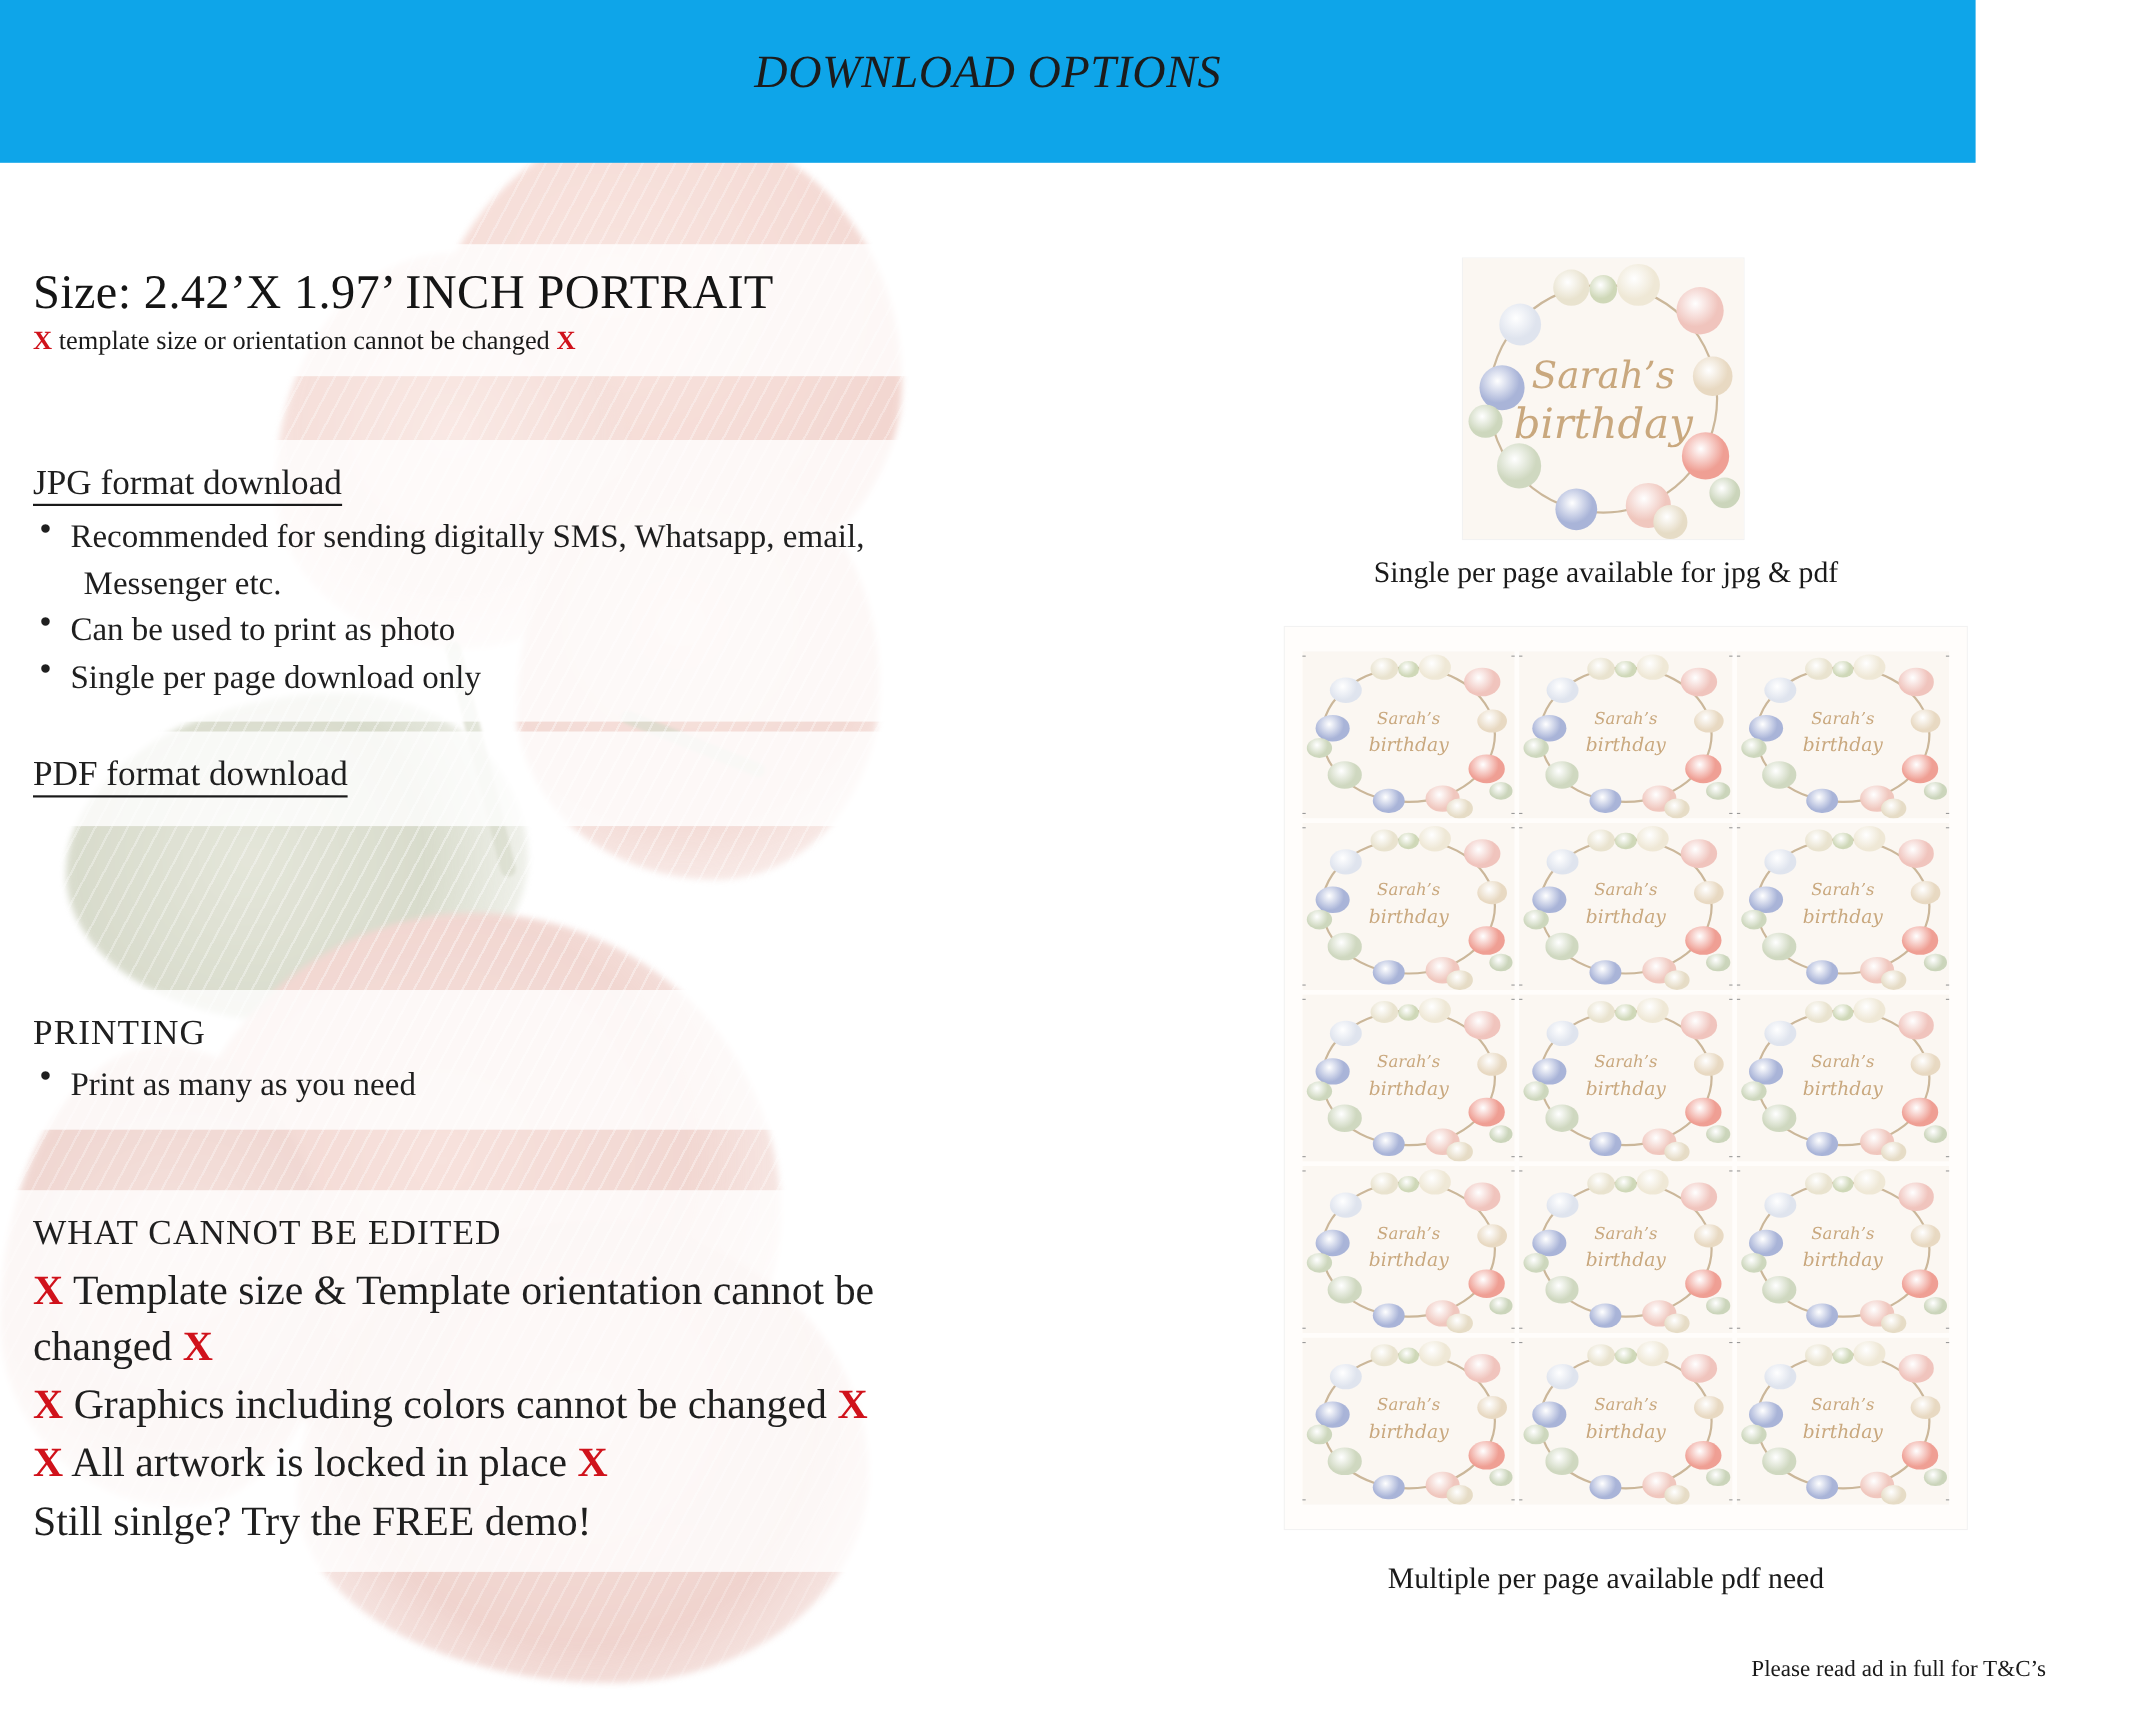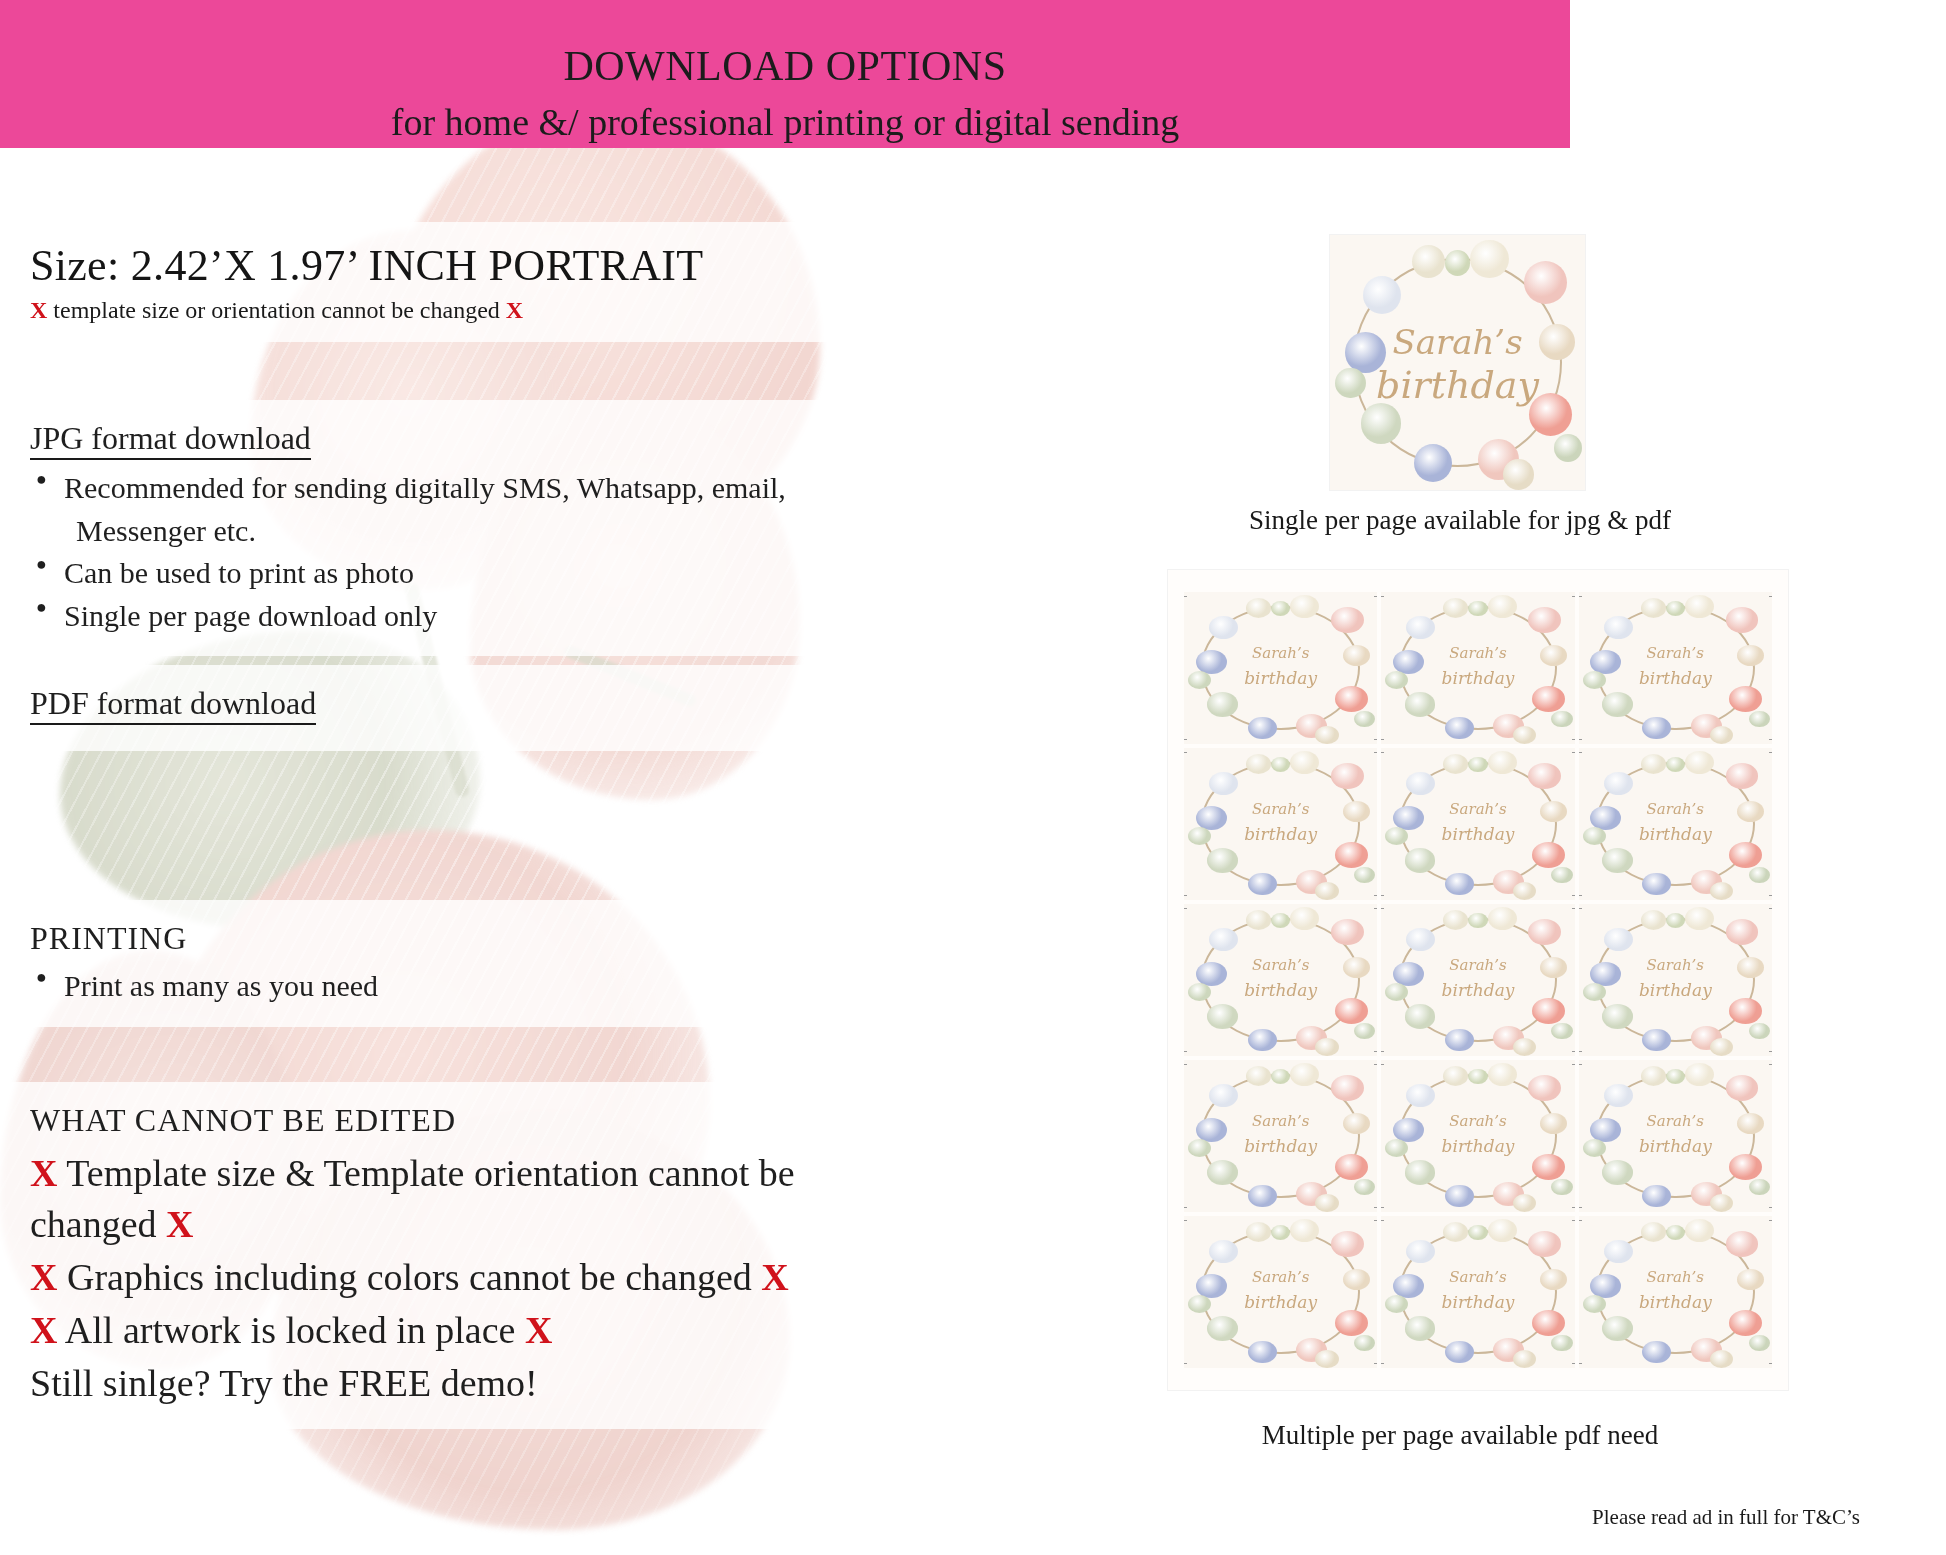--- a/index.html
+++ b/index.html
@@ -52,25 +52,26 @@
     background: #b9bfa3;
     opacity: 0.75;
   }
   .stem1 { left: 430px; top: 470px; width: 14px; height: 220px; transform: rotate(-14deg); border-radius: 8px; filter: blur(1.5px); }
   .stem2 { left: 560px; top: 560px; width: 140px; height: 12px; transform: rotate(22deg); border-radius: 8px; filter: blur(1.5px); }
 
   
   .header {
     position: absolute;
     left: 0; top: 0;
-    width: 1570px;
+    width: 1796px;
     height: 148px;
-    background: #ec4899;
+    background: #0ea5e9;
     z-index: 3;
     text-align: center;
+    font-style: italic;
   }
   .header h1 {
     margin: 0;
     padding-top: 42px;
     font-size: 42px;
     font-weight: 400;
     letter-spacing: 0.5px;
     color: #1c1c1c;
   }
   .header h2 {
@@ -257,21 +258,20 @@
   <div class="petal p5"></div>
   <div class="petal p6"></div>
   <div class="petal p7"></div>
   <div class="stem stem1"></div>
   <div class="stem stem2"></div>
   <div class="veins"></div>
 </div>
 
 <div class="header">
   <h1>DOWNLOAD OPTIONS</h1>
-  <h2>for home &amp;/ professional printing or digital sending</h2>
 </div>
 
 <div class="panel panel-size">
   <div class="size-title">Size: 2.42’X 1.97’ INCH PORTRAIT</div>
   <div class="size-note">
     <span class="x-mark">X</span>
     <span>template size or orientation cannot be changed</span>
     <span class="x-mark">X</span>
   </div>
 </div>

